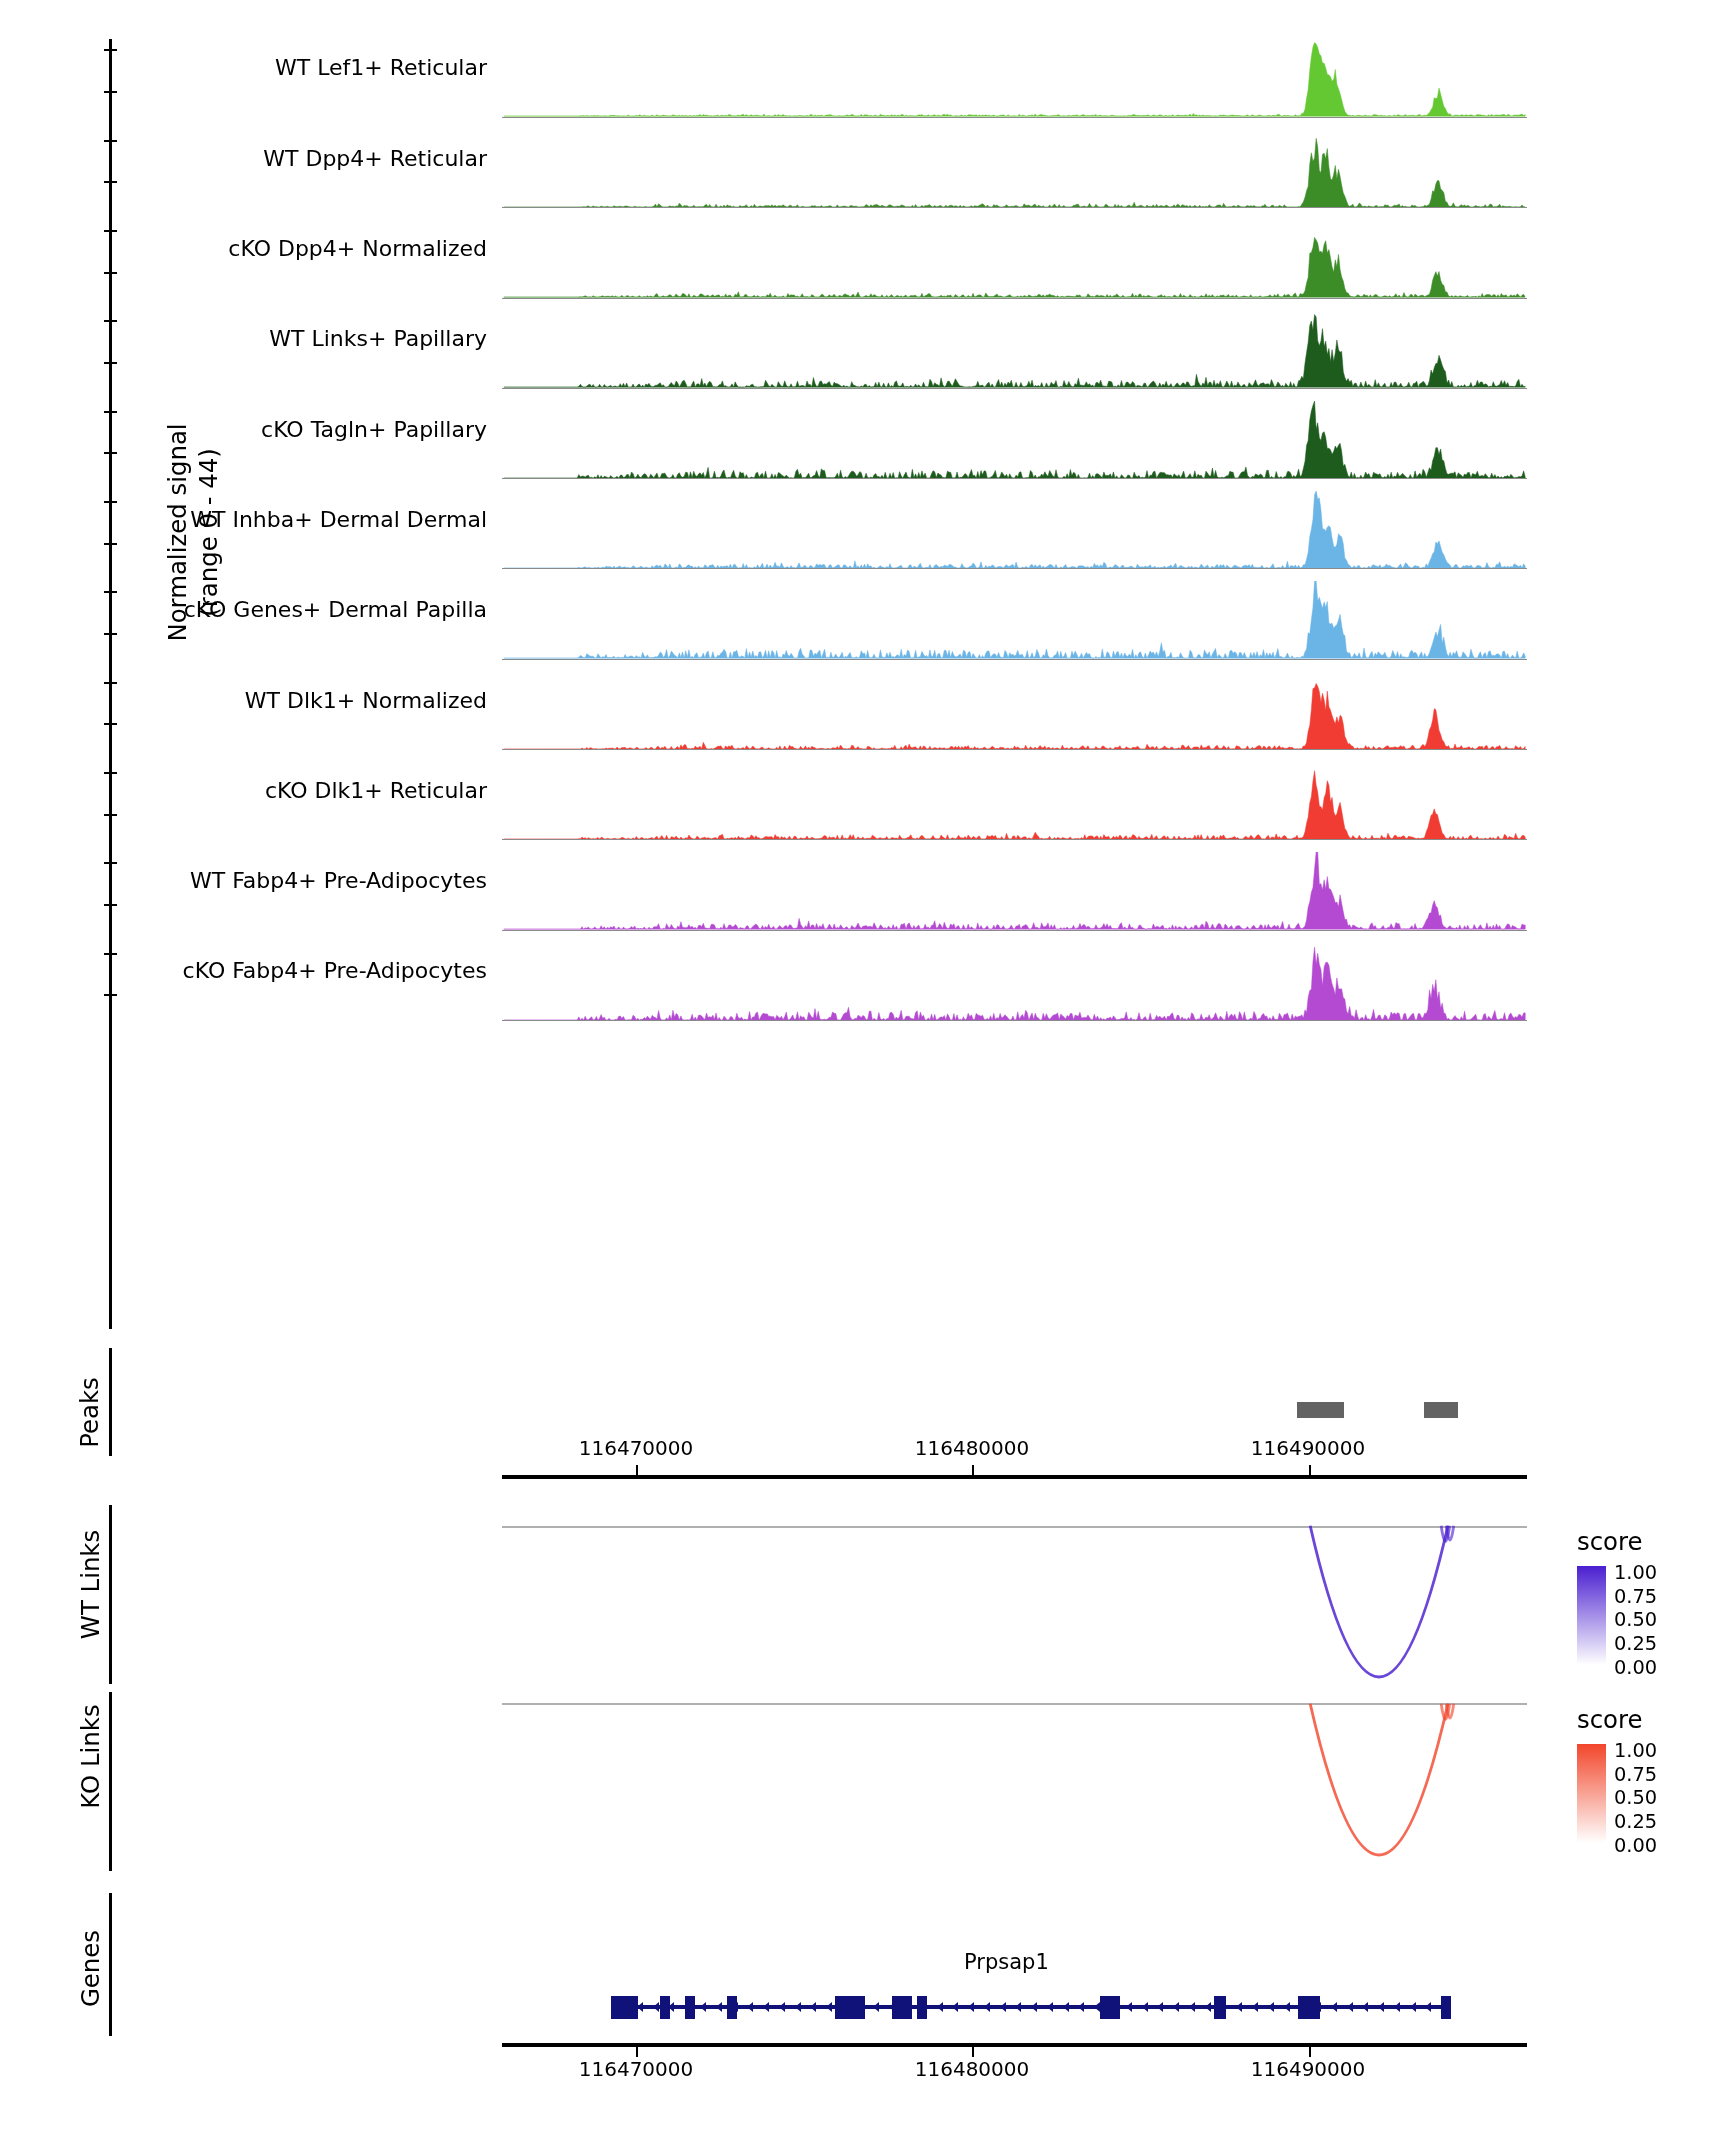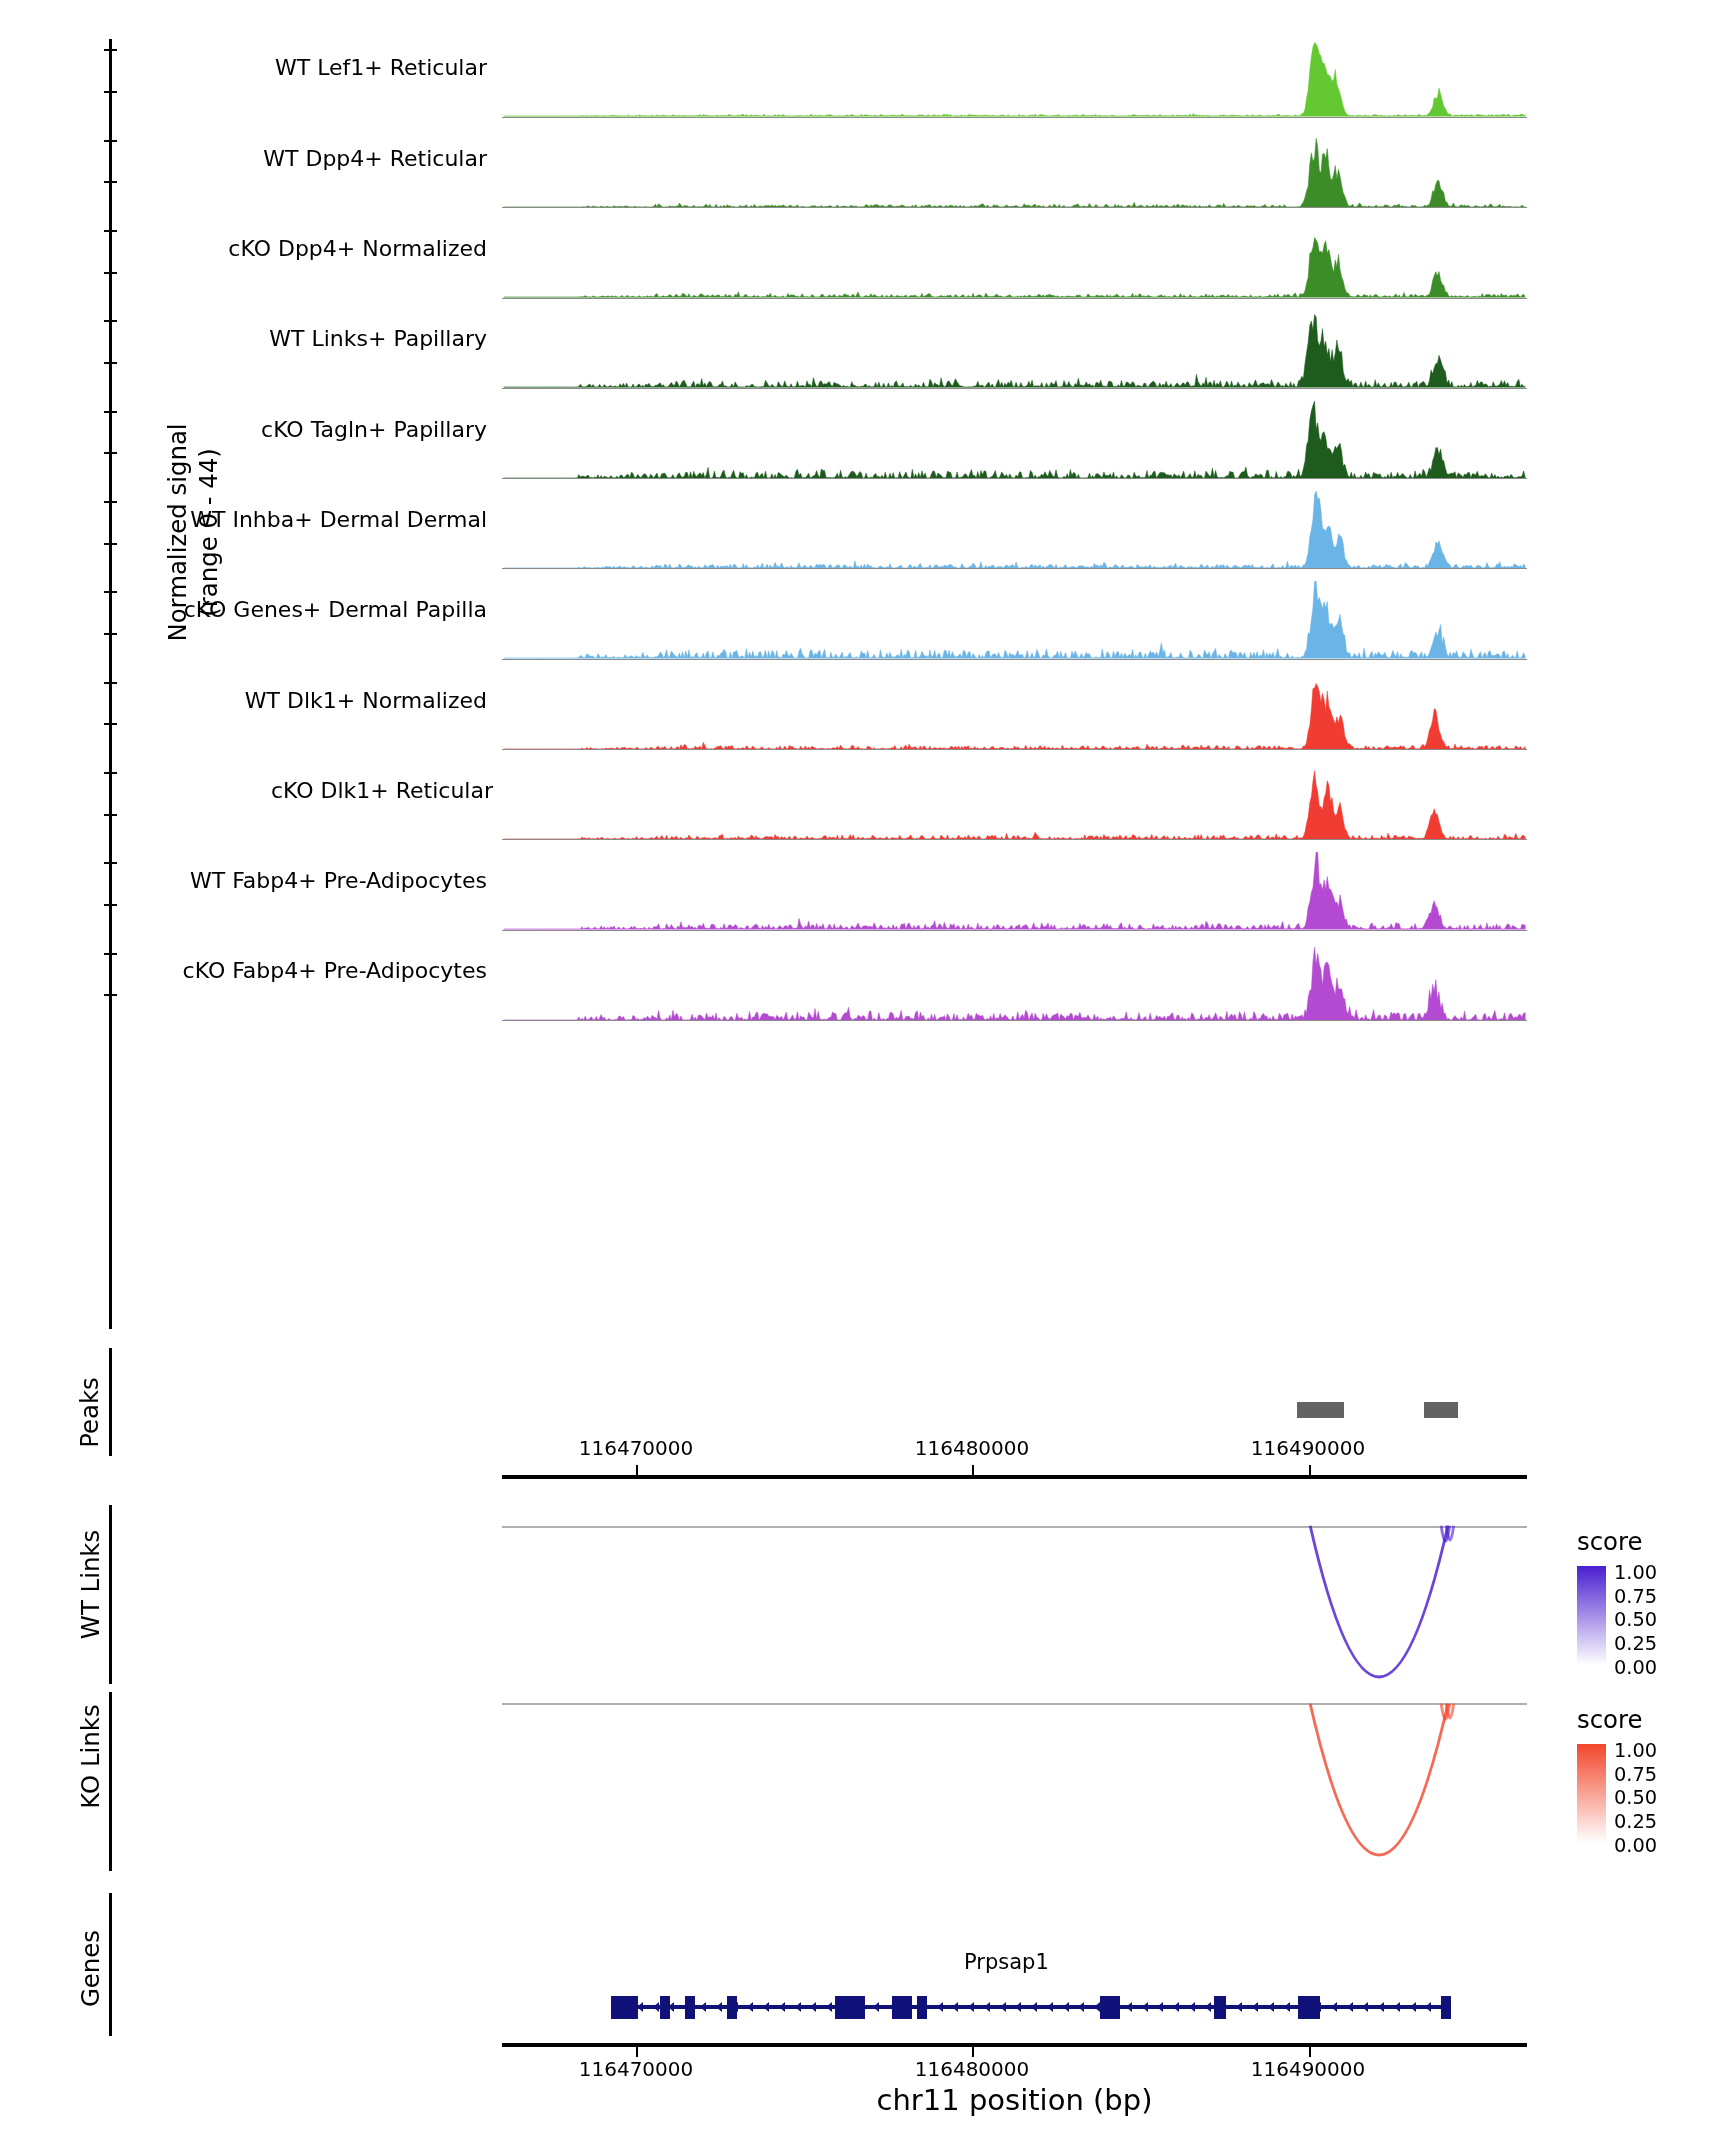--- a/index.html
+++ b/index.html
@@ -219,21 +219,21 @@
       <div class="track-baseline" style="left: 502px; top: 659px;"></div>
       <div class="axis-tick" style="top: 591px;"></div>
       <div class="axis-tick" style="top: 633px;"></div>
       <div class="track-label" style="top: 688px; left: 129px; width: 358px;">WT Dlk1+ Normalized</div>
       <svg width="1025" height="80" class="track-svg" style="left: 502px; top: 672px;" viewBox="0 0 1430 112">
         <path d="M 0 108 L 0.0 108.0 L 2.2 108.0 L 4.5 108.0 L 6.7 108.0 L 8.9 108.0 L 11.2 108.0 L 13.4 108.0 L 15.6 108.0 L 17.9 108.0 L 20.1 108.0 L 22.3 108.0 L 24.6 108.0 L 26.8 108.0 L 29.0 108.0 L 31.3 108.0 L 33.5 108.0 L 35.8 108.0 L 38.0 108.0 L 40.2 108.0 L 42.5 108.0 L 44.7 108.0 L 46.9 108.0 L 49.2 108.0 L 51.4 108.0 L 53.6 108.0 L 55.9 108.0 L 58.1 108.0 L 60.3 108.0 L 62.6 108.0 L 64.8 108.0 L 67.0 108.0 L 69.3 108.0 L 71.5 108.0 L 73.7 108.0 L 76.0 108.0 L 78.2 108.0 L 80.4 108.0 L 82.7 108.0 L 84.9 108.0 L 87.1 108.0 L 89.4 108.0 L 91.6 108.0 L 93.8 108.0 L 96.1 108.0 L 98.3 108.0 L 100.5 108.0 L 102.8 108.0 L 105.0 108.0 L 107.3 108.0 L 109.5 106.3 L 111.7 107.9 L 114.0 107.9 L 116.2 105.7 L 118.4 107.8 L 120.7 106.1 L 122.9 106.4 L 125.1 107.9 L 127.4 107.5 L 129.6 107.4 L 131.8 108.0 L 134.1 108.0 L 136.3 107.9 L 138.5 107.5 L 140.8 107.7 L 143.0 106.5 L 145.2 107.5 L 147.5 106.7 L 149.7 106.9 L 151.9 106.4 L 154.2 107.6 L 156.4 107.8 L 158.6 105.0 L 160.9 107.5 L 163.1 107.6 L 165.3 105.8 L 167.6 105.7 L 169.8 105.4 L 172.0 107.4 L 174.3 107.0 L 176.5 106.2 L 178.8 106.7 L 181.0 107.7 L 183.2 108.0 L 185.5 105.3 L 187.7 105.9 L 189.9 108.0 L 192.2 107.8 L 194.4 107.7 L 196.6 107.8 L 198.9 105.8 L 201.1 107.3 L 203.3 107.8 L 205.6 105.5 L 207.8 105.9 L 210.0 108.0 L 212.3 108.0 L 214.5 104.5 L 216.7 104.4 L 219.0 107.4 L 221.2 105.6 L 223.4 106.4 L 225.7 103.9 L 227.9 107.9 L 230.1 107.9 L 232.4 107.4 L 234.6 104.3 L 236.8 107.9 L 239.1 108.0 L 241.3 105.8 L 243.5 104.4 L 245.8 107.3 L 248.0 102.0 L 250.2 105.6 L 252.5 101.8 L 254.7 102.0 L 257.0 107.3 L 259.2 107.1 L 261.4 107.9 L 263.7 106.7 L 265.9 107.6 L 268.1 103.5 L 270.4 106.2 L 272.6 105.6 L 274.8 104.1 L 277.1 107.4 L 279.3 98.4 L 281.5 102.8 L 283.8 107.6 L 286.0 107.8 L 288.2 108.0 L 290.5 107.1 L 292.7 108.0 L 294.9 106.8 L 297.2 105.7 L 299.4 104.1 L 301.6 104.1 L 303.9 103.4 L 306.1 106.8 L 308.3 108.0 L 310.6 103.4 L 312.8 105.6 L 315.0 103.5 L 317.3 104.6 L 319.5 102.5 L 321.8 106.9 L 324.0 107.9 L 326.2 107.7 L 328.5 106.4 L 330.7 107.7 L 332.9 106.7 L 335.2 105.8 L 337.4 107.8 L 339.6 103.3 L 341.9 105.2 L 344.1 107.9 L 346.3 106.8 L 348.6 103.5 L 350.8 105.7 L 353.0 107.8 L 355.3 107.5 L 357.5 107.9 L 359.7 105.9 L 362.0 104.9 L 364.2 107.9 L 366.4 107.9 L 368.7 107.5 L 370.9 106.1 L 373.1 107.5 L 375.4 107.7 L 377.6 108.0 L 379.8 108.0 L 382.1 105.2 L 384.3 108.0 L 386.5 103.2 L 388.8 108.0 L 391.0 107.9 L 393.3 103.5 L 395.5 107.0 L 397.7 107.7 L 400.0 102.5 L 402.2 104.5 L 404.4 104.3 L 406.7 106.8 L 408.9 107.2 L 411.1 108.0 L 413.4 107.7 L 415.6 103.9 L 417.8 107.0 L 420.1 107.5 L 422.3 103.4 L 424.5 107.6 L 426.8 105.1 L 429.0 107.5 L 431.2 104.1 L 433.5 105.4 L 435.7 106.0 L 437.9 107.9 L 440.2 107.4 L 442.4 107.0 L 444.6 106.7 L 446.9 107.0 L 449.1 107.8 L 451.3 107.8 L 453.6 107.1 L 455.8 107.6 L 458.0 107.8 L 460.3 105.9 L 462.5 106.3 L 464.8 106.9 L 467.0 104.2 L 469.2 107.2 L 471.5 102.3 L 473.7 105.5 L 475.9 107.9 L 478.2 107.1 L 480.4 108.0 L 482.6 107.2 L 484.9 107.5 L 487.1 102.6 L 489.3 103.2 L 491.6 107.6 L 493.8 106.6 L 496.0 104.4 L 498.3 107.5 L 500.5 107.2 L 502.7 107.8 L 505.0 107.7 L 507.2 108.0 L 509.4 103.9 L 511.7 104.5 L 513.9 106.2 L 516.1 107.8 L 518.4 105.9 L 520.6 108.0 L 522.8 108.0 L 525.1 107.7 L 527.3 107.5 L 529.5 106.3 L 531.8 107.5 L 534.0 107.3 L 536.3 107.9 L 538.5 107.0 L 540.7 107.4 L 543.0 105.7 L 545.2 106.6 L 547.4 102.7 L 549.7 107.9 L 551.9 107.9 L 554.1 108.0 L 556.4 104.5 L 558.6 108.0 L 560.8 104.4 L 563.1 102.5 L 565.3 107.6 L 567.5 100.9 L 569.8 105.8 L 572.0 105.9 L 574.2 105.3 L 576.5 104.7 L 578.7 107.0 L 580.9 107.7 L 583.2 103.4 L 585.4 107.8 L 587.6 103.5 L 589.9 104.7 L 592.1 107.9 L 594.3 107.6 L 596.6 104.0 L 598.8 108.0 L 601.0 106.8 L 603.3 105.6 L 605.5 106.5 L 607.8 107.6 L 610.0 105.8 L 612.2 106.8 L 614.5 106.7 L 616.7 106.0 L 618.9 107.7 L 621.2 107.1 L 623.4 107.0 L 625.6 104.3 L 627.9 104.3 L 630.1 106.9 L 632.3 104.1 L 634.6 106.4 L 636.8 103.5 L 639.0 107.8 L 641.3 104.2 L 643.5 106.6 L 645.7 103.9 L 648.0 105.2 L 650.2 103.0 L 652.4 107.5 L 654.7 106.3 L 656.9 107.9 L 659.1 104.4 L 661.4 107.1 L 663.6 106.0 L 665.8 107.7 L 668.1 107.0 L 670.3 107.0 L 672.5 105.1 L 674.8 106.3 L 677.0 108.0 L 679.3 107.3 L 681.5 106.2 L 683.7 104.0 L 686.0 105.5 L 688.2 107.5 L 690.4 106.9 L 692.7 107.3 L 694.9 105.5 L 697.1 105.8 L 699.4 105.7 L 701.6 107.9 L 703.8 107.0 L 706.1 106.3 L 708.3 108.0 L 710.5 106.8 L 712.8 107.8 L 715.0 103.5 L 717.2 106.5 L 719.5 105.0 L 721.7 106.5 L 723.9 107.8 L 726.2 106.9 L 728.4 107.9 L 730.6 102.4 L 732.9 107.1 L 735.1 107.9 L 737.3 104.5 L 739.6 106.9 L 741.8 107.5 L 744.0 105.0 L 746.3 107.9 L 748.5 105.7 L 750.8 102.9 L 753.0 105.6 L 755.2 106.4 L 757.5 103.5 L 759.7 107.8 L 761.9 105.3 L 764.2 105.9 L 766.4 107.8 L 768.6 105.7 L 770.9 107.9 L 773.1 106.5 L 775.3 106.4 L 777.6 107.9 L 779.8 108.0 L 782.0 102.4 L 784.3 107.1 L 786.5 106.7 L 788.7 106.2 L 791.0 108.0 L 793.2 105.9 L 795.4 105.1 L 797.7 107.7 L 799.9 106.8 L 802.1 106.6 L 804.4 107.8 L 806.6 106.2 L 808.8 104.4 L 811.1 103.2 L 813.3 106.3 L 815.5 106.8 L 817.8 103.2 L 820.0 107.4 L 822.2 107.7 L 824.5 107.2 L 826.7 107.8 L 829.0 104.4 L 831.2 106.6 L 833.4 107.1 L 835.7 107.1 L 837.9 103.7 L 840.1 103.8 L 842.4 106.3 L 844.6 107.1 L 846.8 107.8 L 849.1 105.6 L 851.3 108.0 L 853.5 108.0 L 855.8 105.2 L 858.0 105.7 L 860.2 105.8 L 862.5 103.1 L 864.7 107.2 L 866.9 107.4 L 869.2 107.6 L 871.4 104.7 L 873.6 106.2 L 875.9 106.9 L 878.1 107.8 L 880.3 105.4 L 882.6 105.7 L 884.8 105.6 L 887.0 103.9 L 889.3 105.8 L 891.5 108.0 L 893.8 108.0 L 896.0 107.9 L 898.2 107.9 L 900.5 101.2 L 902.7 104.4 L 904.9 106.6 L 907.2 104.7 L 909.4 104.8 L 911.6 107.3 L 913.9 103.8 L 916.1 108.0 L 918.3 107.8 L 920.6 106.8 L 922.8 106.1 L 925.0 103.3 L 927.3 105.9 L 929.5 106.5 L 931.7 107.9 L 934.0 105.3 L 936.2 105.3 L 938.4 107.9 L 940.7 107.5 L 942.9 107.2 L 945.1 106.0 L 947.4 107.8 L 949.6 102.3 L 951.8 102.8 L 954.1 106.3 L 956.3 105.3 L 958.5 102.9 L 960.8 106.7 L 963.0 108.0 L 965.3 105.5 L 967.5 105.0 L 969.7 104.9 L 972.0 105.0 L 974.2 108.0 L 976.4 102.0 L 978.7 106.3 L 980.9 105.7 L 983.1 105.9 L 985.4 103.6 L 987.6 103.2 L 989.8 108.0 L 992.1 107.8 L 994.3 107.6 L 996.5 104.2 L 998.8 102.6 L 1001.0 106.6 L 1003.2 107.0 L 1005.5 106.9 L 1007.7 103.3 L 1009.9 105.1 L 1012.2 107.9 L 1014.4 104.3 L 1016.6 107.7 L 1018.9 107.8 L 1021.1 107.6 L 1023.3 107.9 L 1025.6 103.3 L 1027.8 103.9 L 1030.0 104.7 L 1032.3 107.3 L 1034.5 107.9 L 1036.8 107.6 L 1039.0 107.2 L 1041.2 103.3 L 1043.5 108.0 L 1045.7 107.9 L 1047.9 105.4 L 1050.2 107.5 L 1052.4 106.1 L 1054.6 104.2 L 1056.9 103.2 L 1059.1 103.4 L 1061.3 108.0 L 1063.6 104.0 L 1065.8 104.6 L 1068.0 107.7 L 1070.3 104.3 L 1072.5 104.2 L 1074.7 108.0 L 1077.0 106.2 L 1079.2 103.1 L 1081.4 107.3 L 1083.7 105.1 L 1085.9 103.2 L 1088.1 106.7 L 1090.4 105.2 L 1092.6 106.6 L 1094.8 107.0 L 1097.1 106.6 L 1099.3 105.0 L 1101.5 105.6 L 1103.8 105.3 L 1106.0 107.5 L 1108.3 107.9 L 1110.5 107.6 L 1112.7 107.9 L 1115.0 107.5 L 1117.2 107.5 L 1119.4 103.6 L 1121.7 103.7 L 1123.9 98.4 L 1126.1 83.4 L 1128.4 74.7 L 1130.6 52.7 L 1132.8 23.2 L 1135.1 22.3 L 1137.3 16.1 L 1139.5 19.9 L 1141.8 27.5 L 1144.0 42.2 L 1146.2 29.8 L 1148.5 39.3 L 1150.7 53.9 L 1152.9 26.7 L 1155.2 48.7 L 1157.4 53.4 L 1159.6 61.0 L 1161.9 67.7 L 1164.1 72.3 L 1166.3 62.7 L 1168.6 71.5 L 1170.8 60.6 L 1173.0 62.7 L 1175.3 73.1 L 1177.5 89.9 L 1179.8 95.2 L 1182.0 100.9 L 1184.2 100.2 L 1186.5 103.1 L 1188.7 104.1 L 1190.9 107.6 L 1193.2 107.2 L 1195.4 106.1 L 1197.6 107.9 L 1199.9 106.7 L 1202.1 107.0 L 1204.3 107.3 L 1206.6 103.0 L 1208.8 106.4 L 1211.0 104.6 L 1213.3 107.9 L 1215.5 107.7 L 1217.7 103.9 L 1220.0 107.4 L 1222.2 108.0 L 1224.4 105.8 L 1226.7 105.6 L 1228.9 107.3 L 1231.1 107.6 L 1233.4 105.3 L 1235.6 103.8 L 1237.8 103.2 L 1240.1 106.1 L 1242.3 105.8 L 1244.5 105.6 L 1246.8 104.9 L 1249.0 105.1 L 1251.3 106.1 L 1253.5 105.1 L 1255.7 103.1 L 1258.0 104.9 L 1260.2 103.5 L 1262.4 107.3 L 1264.7 108.0 L 1266.9 106.9 L 1269.1 106.3 L 1271.4 102.9 L 1273.6 103.4 L 1275.8 107.4 L 1278.1 107.9 L 1280.3 107.5 L 1282.5 107.2 L 1284.8 103.4 L 1287.0 101.3 L 1289.2 104.3 L 1291.5 100.8 L 1293.7 92.0 L 1295.9 80.8 L 1298.2 76.3 L 1300.4 67.2 L 1302.6 51.3 L 1304.9 52.9 L 1307.1 66.4 L 1309.3 81.6 L 1311.6 87.5 L 1313.8 94.8 L 1316.0 97.5 L 1318.3 103.1 L 1320.5 104.8 L 1322.8 103.1 L 1325.0 107.9 L 1327.2 106.9 L 1329.5 107.5 L 1331.7 100.7 L 1333.9 106.4 L 1336.2 105.8 L 1338.4 105.7 L 1340.6 103.0 L 1342.9 107.0 L 1345.1 106.4 L 1347.3 106.3 L 1349.6 105.3 L 1351.8 104.7 L 1354.0 107.5 L 1356.3 105.7 L 1358.5 108.0 L 1360.7 107.8 L 1363.0 106.3 L 1365.2 104.1 L 1367.4 104.7 L 1369.7 104.0 L 1371.9 107.3 L 1374.1 103.6 L 1376.4 103.0 L 1378.6 108.0 L 1380.8 107.1 L 1383.1 104.8 L 1385.3 104.7 L 1387.5 107.9 L 1389.8 104.7 L 1392.0 104.6 L 1394.3 102.7 L 1396.5 107.5 L 1398.7 107.9 L 1401.0 107.1 L 1403.2 104.3 L 1405.4 106.7 L 1407.7 107.3 L 1409.9 107.6 L 1412.1 107.1 L 1414.4 108.0 L 1416.6 103.1 L 1418.8 105.1 L 1421.1 106.6 L 1423.3 104.4 L 1425.5 107.9 L 1427.8 107.1 L 1430.0 104.2 L 1430 108 Z" fill="#f03c32" stroke="#f03c32" stroke-width="0.7"></path>
       </svg>
       <div class="track-baseline" style="left: 502px; top: 749px;"></div>
       <div class="axis-tick" style="top: 682px;"></div>
       <div class="axis-tick" style="top: 723px;"></div>
-      <div class="track-label" style="top: 778px; left: 135px; width: 358px;">cKO Dlk1+ Reticular</div>
+      <div class="track-label" style="top: 778px; left: 129px; width: 358px;">cKO Dlk1+ Reticular</div>
       <svg width="1025" height="80" class="track-svg" style="left: 502px; top: 762px;" viewBox="0 0 1430 112">
         <path d="M 0 108 L 0.0 108.0 L 2.2 108.0 L 4.5 108.0 L 6.7 108.0 L 8.9 108.0 L 11.2 108.0 L 13.4 108.0 L 15.6 108.0 L 17.9 108.0 L 20.1 108.0 L 22.3 108.0 L 24.6 108.0 L 26.8 108.0 L 29.0 108.0 L 31.3 108.0 L 33.5 108.0 L 35.8 108.0 L 38.0 108.0 L 40.2 108.0 L 42.5 108.0 L 44.7 108.0 L 46.9 108.0 L 49.2 108.0 L 51.4 108.0 L 53.6 108.0 L 55.9 108.0 L 58.1 108.0 L 60.3 108.0 L 62.6 108.0 L 64.8 108.0 L 67.0 108.0 L 69.3 108.0 L 71.5 108.0 L 73.7 108.0 L 76.0 108.0 L 78.2 108.0 L 80.4 108.0 L 82.7 108.0 L 84.9 108.0 L 87.1 108.0 L 89.4 108.0 L 91.6 108.0 L 93.8 108.0 L 96.1 108.0 L 98.3 108.0 L 100.5 108.0 L 102.8 108.0 L 105.0 107.4 L 107.3 107.9 L 109.5 104.9 L 111.7 106.9 L 114.0 105.9 L 116.2 107.7 L 118.4 106.0 L 120.7 107.2 L 122.9 107.9 L 125.1 107.1 L 127.4 107.8 L 129.6 107.2 L 131.8 105.6 L 134.1 108.0 L 136.3 105.3 L 138.5 105.9 L 140.8 107.9 L 143.0 107.8 L 145.2 106.9 L 147.5 107.5 L 149.7 108.0 L 151.9 107.7 L 154.2 106.9 L 156.4 107.0 L 158.6 108.0 L 160.9 107.7 L 163.1 107.2 L 165.3 105.3 L 167.6 106.1 L 169.8 107.4 L 172.0 107.9 L 174.3 106.6 L 176.5 107.8 L 178.8 108.0 L 181.0 106.2 L 183.2 108.0 L 185.5 104.3 L 187.7 107.1 L 189.9 108.0 L 192.2 105.8 L 194.4 106.0 L 196.6 107.9 L 198.9 107.2 L 201.1 107.9 L 203.3 107.0 L 205.6 106.4 L 207.8 105.6 L 210.0 108.0 L 212.3 105.3 L 214.5 104.0 L 216.7 107.7 L 219.0 105.9 L 221.2 102.8 L 223.4 106.5 L 225.7 107.9 L 227.9 102.6 L 230.1 107.6 L 232.4 108.0 L 234.6 104.5 L 236.8 105.2 L 239.1 106.3 L 241.3 103.7 L 243.5 106.4 L 245.8 107.8 L 248.0 105.1 L 250.2 107.6 L 252.5 107.8 L 254.7 105.9 L 257.0 106.8 L 259.2 102.2 L 261.4 105.5 L 263.7 107.0 L 265.9 107.7 L 268.1 107.9 L 270.4 103.8 L 272.6 105.2 L 274.8 108.0 L 277.1 106.4 L 279.3 105.9 L 281.5 105.2 L 283.8 106.7 L 286.0 105.9 L 288.2 106.6 L 290.5 107.7 L 292.7 106.9 L 294.9 105.9 L 297.2 105.9 L 299.4 107.7 L 301.6 103.3 L 303.9 102.7 L 306.1 101.3 L 308.3 107.3 L 310.6 107.9 L 312.8 106.8 L 315.0 107.6 L 317.3 106.5 L 319.5 106.0 L 321.8 107.1 L 324.0 105.3 L 326.2 107.9 L 328.5 103.7 L 330.7 106.8 L 332.9 105.7 L 335.2 106.3 L 337.4 107.9 L 339.6 106.7 L 341.9 105.8 L 344.1 106.4 L 346.3 102.1 L 348.6 103.5 L 350.8 106.8 L 353.0 103.1 L 355.3 106.0 L 357.5 106.0 L 359.7 107.9 L 362.0 107.0 L 364.2 106.0 L 366.4 104.3 L 368.7 104.8 L 370.9 105.1 L 373.1 104.8 L 375.4 104.5 L 377.6 107.5 L 379.8 101.5 L 382.1 105.0 L 384.3 104.4 L 386.5 107.9 L 388.8 104.2 L 391.0 106.3 L 393.3 105.0 L 395.5 107.9 L 397.7 106.6 L 400.0 103.7 L 402.2 107.9 L 404.4 107.9 L 406.7 103.7 L 408.9 104.4 L 411.1 107.9 L 413.4 107.7 L 415.6 106.1 L 417.8 106.9 L 420.1 107.1 L 422.3 106.8 L 424.5 103.6 L 426.8 107.1 L 429.0 107.0 L 431.2 105.4 L 433.5 106.4 L 435.7 107.7 L 437.9 107.6 L 440.2 107.6 L 442.4 107.0 L 444.6 106.9 L 446.9 104.5 L 449.1 103.0 L 451.3 104.0 L 453.6 108.0 L 455.8 104.5 L 458.0 106.3 L 460.3 105.4 L 462.5 105.3 L 464.8 107.9 L 467.0 102.5 L 469.2 107.8 L 471.5 107.7 L 473.7 102.1 L 475.9 107.3 L 478.2 106.3 L 480.4 107.7 L 482.6 106.4 L 484.9 101.7 L 487.1 105.9 L 489.3 101.7 L 491.6 108.0 L 493.8 107.8 L 496.0 104.5 L 498.3 107.1 L 500.5 107.1 L 502.7 105.0 L 505.0 107.9 L 507.2 107.2 L 509.4 106.7 L 511.7 106.8 L 513.9 106.6 L 516.1 102.5 L 518.4 104.2 L 520.6 106.0 L 522.8 107.9 L 525.1 106.5 L 527.3 105.9 L 529.5 107.1 L 531.8 107.2 L 534.0 106.6 L 536.3 104.4 L 538.5 108.0 L 540.7 108.0 L 543.0 105.8 L 545.2 106.2 L 547.4 106.9 L 549.7 106.4 L 551.9 107.7 L 554.1 102.4 L 556.4 106.2 L 558.6 107.5 L 560.8 107.6 L 563.1 107.2 L 565.3 105.8 L 567.5 105.0 L 569.8 101.7 L 572.0 106.7 L 574.2 107.2 L 576.5 107.8 L 578.7 106.1 L 580.9 107.9 L 583.2 104.4 L 585.4 102.5 L 587.6 104.8 L 589.9 107.4 L 592.1 107.8 L 594.3 107.3 L 596.6 107.9 L 598.8 106.2 L 601.0 102.8 L 603.3 106.9 L 605.5 107.5 L 607.8 107.6 L 610.0 107.6 L 612.2 102.2 L 614.5 105.0 L 616.7 106.3 L 618.9 107.9 L 621.2 101.9 L 623.4 107.9 L 625.6 107.7 L 627.9 106.1 L 630.1 106.8 L 632.3 107.9 L 634.6 105.6 L 636.8 102.6 L 639.0 106.0 L 641.3 106.1 L 643.5 106.8 L 645.7 104.3 L 648.0 107.2 L 650.2 102.2 L 652.4 105.3 L 654.7 107.2 L 656.9 104.4 L 659.1 104.9 L 661.4 107.9 L 663.6 104.5 L 665.8 103.5 L 668.1 107.7 L 670.3 108.0 L 672.5 107.7 L 674.8 107.5 L 677.0 103.0 L 679.3 104.3 L 681.5 104.2 L 683.7 102.6 L 686.0 104.7 L 688.2 102.7 L 690.4 107.1 L 692.7 106.6 L 694.9 107.5 L 697.1 104.4 L 699.4 108.0 L 701.6 107.7 L 703.8 99.9 L 706.1 106.4 L 708.3 107.8 L 710.5 107.7 L 712.8 103.7 L 715.0 103.5 L 717.2 107.9 L 719.5 102.7 L 721.7 104.7 L 723.9 107.5 L 726.2 105.7 L 728.4 104.8 L 730.6 104.7 L 732.9 107.7 L 735.1 106.2 L 737.3 107.2 L 739.6 107.8 L 741.8 103.1 L 744.0 98.3 L 746.3 102.0 L 748.5 104.3 L 750.8 107.7 L 753.0 106.5 L 755.2 107.9 L 757.5 107.4 L 759.7 107.4 L 761.9 107.0 L 764.2 104.1 L 766.4 108.0 L 768.6 108.0 L 770.9 105.6 L 773.1 107.9 L 775.3 105.6 L 777.6 106.3 L 779.8 107.9 L 782.0 105.6 L 784.3 106.4 L 786.5 107.1 L 788.7 107.7 L 791.0 106.6 L 793.2 104.9 L 795.4 108.0 L 797.7 107.8 L 799.9 107.0 L 802.1 107.3 L 804.4 106.6 L 806.6 108.0 L 808.8 105.6 L 811.1 107.9 L 813.3 101.7 L 815.5 107.5 L 817.8 104.5 L 820.0 103.5 L 822.2 103.5 L 824.5 103.9 L 826.7 106.3 L 829.0 103.8 L 831.2 103.6 L 833.4 107.7 L 835.7 103.8 L 837.9 108.0 L 840.1 101.5 L 842.4 105.1 L 844.6 105.1 L 846.8 103.8 L 849.1 108.0 L 851.3 106.8 L 853.5 103.8 L 855.8 105.9 L 858.0 104.1 L 860.2 106.3 L 862.5 102.2 L 864.7 104.8 L 866.9 108.0 L 869.2 104.7 L 871.4 103.2 L 873.6 108.0 L 875.9 105.3 L 878.1 106.3 L 880.3 101.9 L 882.6 102.2 L 884.8 104.8 L 887.0 107.3 L 889.3 104.1 L 891.5 106.9 L 893.8 107.0 L 896.0 106.6 L 898.2 105.1 L 900.5 104.5 L 902.7 107.6 L 904.9 106.5 L 907.2 101.3 L 909.4 108.0 L 911.6 105.4 L 913.9 103.3 L 916.1 107.8 L 918.3 107.9 L 920.6 106.6 L 922.8 104.2 L 925.0 103.3 L 927.3 107.1 L 929.5 103.8 L 931.7 107.8 L 934.0 107.9 L 936.2 107.7 L 938.4 103.5 L 940.7 107.5 L 942.9 108.0 L 945.1 103.7 L 947.4 106.9 L 949.6 107.6 L 951.8 106.7 L 954.1 105.0 L 956.3 107.8 L 958.5 106.7 L 960.8 106.3 L 963.0 107.6 L 965.3 106.9 L 967.5 102.4 L 969.7 107.0 L 972.0 101.9 L 974.2 107.6 L 976.4 101.5 L 978.7 108.0 L 980.9 108.0 L 983.1 107.7 L 985.4 103.0 L 987.6 108.0 L 989.8 107.4 L 992.1 104.3 L 994.3 103.0 L 996.5 107.7 L 998.8 104.7 L 1001.0 108.0 L 1003.2 102.8 L 1005.5 104.7 L 1007.7 102.0 L 1009.9 106.1 L 1012.2 107.4 L 1014.4 107.0 L 1016.6 106.4 L 1018.9 106.4 L 1021.1 105.2 L 1023.3 104.2 L 1025.6 106.9 L 1027.8 105.8 L 1030.0 108.0 L 1032.3 107.9 L 1034.5 107.7 L 1036.8 105.5 L 1039.0 103.9 L 1041.2 105.9 L 1043.5 106.5 L 1045.7 102.6 L 1047.9 104.4 L 1050.2 107.9 L 1052.4 105.4 L 1054.6 102.7 L 1056.9 101.9 L 1059.1 104.7 L 1061.3 108.0 L 1063.6 107.6 L 1065.8 108.0 L 1068.0 105.0 L 1070.3 102.7 L 1072.5 107.9 L 1074.7 105.2 L 1077.0 105.1 L 1079.2 106.6 L 1081.4 100.5 L 1083.7 106.5 L 1085.9 104.4 L 1088.1 107.5 L 1090.4 104.5 L 1092.6 103.0 L 1094.8 104.1 L 1097.1 107.8 L 1099.3 107.6 L 1101.5 108.0 L 1103.8 107.4 L 1106.0 105.9 L 1108.3 105.6 L 1110.5 102.5 L 1112.7 107.0 L 1115.0 106.2 L 1117.2 106.4 L 1119.4 104.4 L 1121.7 97.8 L 1123.9 85.7 L 1126.1 77.4 L 1128.4 57.0 L 1130.6 48.5 L 1132.8 27.3 L 1135.1 12.2 L 1137.3 32.3 L 1139.5 41.9 L 1141.8 61.5 L 1144.0 62.8 L 1146.2 67.0 L 1148.5 49.9 L 1150.7 44.2 L 1152.9 26.2 L 1155.2 32.5 L 1157.4 55.8 L 1159.6 49.5 L 1161.9 69.6 L 1164.1 75.4 L 1166.3 72.7 L 1168.6 63.4 L 1170.8 56.5 L 1173.0 67.8 L 1175.3 81.5 L 1177.5 93.2 L 1179.8 96.1 L 1182.0 102.1 L 1184.2 105.6 L 1186.5 107.2 L 1188.7 102.9 L 1190.9 105.4 L 1193.2 107.2 L 1195.4 107.2 L 1197.6 102.5 L 1199.9 106.4 L 1202.1 107.6 L 1204.3 107.7 L 1206.6 105.1 L 1208.8 107.9 L 1211.0 107.6 L 1213.3 107.3 L 1215.5 102.7 L 1217.7 107.2 L 1220.0 106.9 L 1222.2 106.6 L 1224.4 106.7 L 1226.7 107.9 L 1228.9 102.6 L 1231.1 105.9 L 1233.4 105.6 L 1235.6 107.7 L 1237.8 99.6 L 1240.1 104.7 L 1242.3 107.5 L 1244.5 106.9 L 1246.8 103.0 L 1249.0 102.6 L 1251.3 105.7 L 1253.5 105.0 L 1255.7 105.4 L 1258.0 104.1 L 1260.2 103.1 L 1262.4 106.3 L 1264.7 107.2 L 1266.9 103.7 L 1269.1 104.8 L 1271.4 105.0 L 1273.6 105.7 L 1275.8 106.8 L 1278.1 107.6 L 1280.3 106.4 L 1282.5 107.6 L 1284.8 106.6 L 1287.0 106.7 L 1289.2 105.2 L 1291.5 97.4 L 1293.7 92.4 L 1295.9 83.4 L 1298.2 74.5 L 1300.4 73.1 L 1302.6 65.6 L 1304.9 72.6 L 1307.1 73.6 L 1309.3 83.1 L 1311.6 91.0 L 1313.8 99.3 L 1316.0 101.4 L 1318.3 106.0 L 1320.5 107.0 L 1322.8 107.2 L 1325.0 103.8 L 1327.2 107.6 L 1329.5 103.6 L 1331.7 107.5 L 1333.9 107.8 L 1336.2 104.5 L 1338.4 107.5 L 1340.6 108.0 L 1342.9 104.2 L 1345.1 108.0 L 1347.3 106.5 L 1349.6 107.9 L 1351.8 103.9 L 1354.0 102.5 L 1356.3 106.7 L 1358.5 107.2 L 1360.7 106.8 L 1363.0 104.3 L 1365.2 107.9 L 1367.4 107.4 L 1369.7 107.4 L 1371.9 107.9 L 1374.1 106.4 L 1376.4 107.9 L 1378.6 107.7 L 1380.8 105.2 L 1383.1 107.4 L 1385.3 105.9 L 1387.5 107.7 L 1389.8 107.6 L 1392.0 103.6 L 1394.3 107.5 L 1396.5 107.7 L 1398.7 107.9 L 1401.0 101.2 L 1403.2 103.0 L 1405.4 107.4 L 1407.7 104.2 L 1409.9 105.4 L 1412.1 106.0 L 1414.4 107.2 L 1416.6 99.8 L 1418.8 105.6 L 1421.1 107.9 L 1423.3 106.9 L 1425.5 103.1 L 1427.8 102.6 L 1430.0 105.0 L 1430 108 Z" fill="#f03c32" stroke="#f03c32" stroke-width="0.7"></path>
       </svg>
       <div class="track-baseline" style="left: 502px; top: 839px;"></div>
       <div class="axis-tick" style="top: 772px;"></div>
       <div class="axis-tick" style="top: 814px;"></div>
       <div class="track-label" style="top: 868px; left: 129px; width: 358px;">WT Fabp4+ Pre-Adipocytes</div>
       <svg width="1025" height="80" class="track-svg" style="left: 502px; top: 852px;" viewBox="0 0 1430 112">
         <path d="M 0 108 L 0.0 108.0 L 2.2 108.0 L 4.5 108.0 L 6.7 108.0 L 8.9 108.0 L 11.2 108.0 L 13.4 108.0 L 15.6 108.0 L 17.9 108.0 L 20.1 108.0 L 22.3 108.0 L 24.6 108.0 L 26.8 108.0 L 29.0 108.0 L 31.3 108.0 L 33.5 108.0 L 35.8 108.0 L 38.0 108.0 L 40.2 108.0 L 42.5 108.0 L 44.7 108.0 L 46.9 108.0 L 49.2 108.0 L 51.4 108.0 L 53.6 108.0 L 55.9 108.0 L 58.1 108.0 L 60.3 108.0 L 62.6 108.0 L 64.8 108.0 L 67.0 108.0 L 69.3 108.0 L 71.5 108.0 L 73.7 108.0 L 76.0 108.0 L 78.2 108.0 L 80.4 108.0 L 82.7 108.0 L 84.9 108.0 L 87.1 108.0 L 89.4 108.0 L 91.6 108.0 L 93.8 108.0 L 96.1 108.0 L 98.3 108.0 L 100.5 108.0 L 102.8 108.0 L 105.0 108.0 L 107.3 108.0 L 109.5 104.5 L 111.7 108.0 L 114.0 105.9 L 116.2 106.7 L 118.4 105.1 L 120.7 107.4 L 122.9 107.8 L 125.1 107.0 L 127.4 105.0 L 129.6 107.0 L 131.8 107.9 L 134.1 107.4 L 136.3 103.2 L 138.5 107.2 L 140.8 104.7 L 143.0 108.0 L 145.2 105.4 L 147.5 107.0 L 149.7 104.7 L 151.9 105.9 L 154.2 103.6 L 156.4 107.7 L 158.6 107.7 L 160.9 104.8 L 163.1 107.8 L 165.3 107.8 L 167.6 105.0 L 169.8 107.4 L 172.0 107.8 L 174.3 107.4 L 176.5 106.8 L 178.8 104.2 L 181.0 106.9 L 183.2 103.5 L 185.5 107.9 L 187.7 106.9 L 189.9 107.5 L 192.2 106.9 L 194.4 107.8 L 196.6 105.0 L 198.9 107.7 L 201.1 108.0 L 203.3 105.3 L 205.6 107.5 L 207.8 107.4 L 210.0 104.8 L 212.3 104.7 L 214.5 104.5 L 216.7 100.3 L 219.0 107.5 L 221.2 108.0 L 223.4 106.9 L 225.7 107.8 L 227.9 100.3 L 230.1 104.9 L 232.4 106.4 L 234.6 101.4 L 236.8 105.5 L 239.1 107.2 L 241.3 108.0 L 243.5 103.7 L 245.8 105.6 L 248.0 97.5 L 250.2 105.4 L 252.5 105.8 L 254.7 106.0 L 257.0 105.8 L 259.2 101.8 L 261.4 105.4 L 263.7 103.9 L 265.9 106.8 L 268.1 105.5 L 270.4 108.0 L 272.6 103.0 L 274.8 102.4 L 277.1 104.5 L 279.3 99.9 L 281.5 106.0 L 283.8 106.8 L 286.0 106.8 L 288.2 107.4 L 290.5 101.3 L 292.7 101.2 L 294.9 102.2 L 297.2 107.9 L 299.4 106.6 L 301.6 107.9 L 303.9 105.2 L 306.1 107.7 L 308.3 100.3 L 310.6 106.9 L 312.8 106.8 L 315.0 102.4 L 317.3 102.0 L 319.5 104.5 L 321.8 104.5 L 324.0 101.5 L 326.2 103.4 L 328.5 108.0 L 330.7 105.7 L 332.9 106.4 L 335.2 106.6 L 337.4 107.9 L 339.6 103.6 L 341.9 103.3 L 344.1 108.0 L 346.3 107.0 L 348.6 104.2 L 350.8 102.5 L 353.0 100.9 L 355.3 102.8 L 357.5 106.9 L 359.7 107.9 L 362.0 103.0 L 364.2 107.2 L 366.4 104.3 L 368.7 106.4 L 370.9 101.1 L 373.1 106.5 L 375.4 106.7 L 377.6 103.8 L 379.8 107.7 L 382.1 107.7 L 384.3 105.0 L 386.5 102.9 L 388.8 105.7 L 391.0 106.7 L 393.3 103.7 L 395.5 103.0 L 397.7 105.9 L 400.0 101.8 L 402.2 102.4 L 404.4 106.4 L 406.7 107.0 L 408.9 106.4 L 411.1 106.2 L 413.4 92.9 L 415.6 101.4 L 417.8 104.6 L 420.1 107.3 L 422.3 103.2 L 424.5 105.3 L 426.8 96.5 L 429.0 106.4 L 431.2 102.2 L 433.5 102.1 L 435.7 107.2 L 437.9 100.0 L 440.2 106.7 L 442.4 103.1 L 444.6 105.5 L 446.9 100.4 L 449.1 107.2 L 451.3 108.0 L 453.6 105.2 L 455.8 100.8 L 458.0 104.3 L 460.3 107.8 L 462.5 100.7 L 464.8 107.2 L 467.0 105.5 L 469.2 106.7 L 471.5 101.9 L 473.7 105.1 L 475.9 107.6 L 478.2 105.8 L 480.4 104.8 L 482.6 107.5 L 484.9 108.0 L 487.1 102.8 L 489.3 104.9 L 491.6 106.6 L 493.8 103.7 L 496.0 99.4 L 498.3 104.6 L 500.5 106.6 L 502.7 104.1 L 505.0 103.6 L 507.2 102.9 L 509.4 104.8 L 511.7 104.3 L 513.9 104.1 L 516.1 105.8 L 518.4 99.2 L 520.6 103.6 L 522.8 107.7 L 525.1 106.5 L 527.3 102.0 L 529.5 104.1 L 531.8 107.1 L 534.0 105.8 L 536.3 107.8 L 538.5 103.5 L 540.7 106.2 L 543.0 107.5 L 545.2 101.6 L 547.4 107.7 L 549.7 103.6 L 551.9 108.0 L 554.1 108.0 L 556.4 101.0 L 558.6 101.4 L 560.8 99.7 L 563.1 108.0 L 565.3 101.2 L 567.5 99.2 L 569.8 104.5 L 572.0 107.6 L 574.2 102.8 L 576.5 107.0 L 578.7 104.4 L 580.9 102.1 L 583.2 107.7 L 585.4 107.3 L 587.6 107.2 L 589.9 101.1 L 592.1 105.9 L 594.3 105.1 L 596.6 107.4 L 598.8 103.0 L 601.0 102.3 L 603.3 96.1 L 605.5 106.5 L 607.8 105.5 L 610.0 100.2 L 612.2 102.7 L 614.5 107.2 L 616.7 98.3 L 618.9 104.2 L 621.2 107.2 L 623.4 106.7 L 625.6 100.6 L 627.9 103.3 L 630.1 100.3 L 632.3 107.3 L 634.6 103.8 L 636.8 103.2 L 639.0 107.7 L 641.3 107.6 L 643.5 101.9 L 645.7 106.6 L 648.0 107.9 L 650.2 100.8 L 652.4 107.1 L 654.7 104.8 L 656.9 106.8 L 659.1 108.0 L 661.4 107.6 L 663.6 99.3 L 665.8 107.4 L 668.1 103.0 L 670.3 107.0 L 672.5 107.9 L 674.8 105.6 L 677.0 103.3 L 679.3 108.0 L 681.5 107.9 L 683.7 107.8 L 686.0 102.5 L 688.2 107.2 L 690.4 102.0 L 692.7 102.2 L 694.9 106.8 L 697.1 106.5 L 699.4 103.3 L 701.6 107.1 L 703.8 108.0 L 706.1 107.4 L 708.3 106.2 L 710.5 102.2 L 712.8 106.8 L 715.0 108.0 L 717.2 103.7 L 719.5 103.5 L 721.7 101.1 L 723.9 108.0 L 726.2 104.0 L 728.4 103.1 L 730.6 101.4 L 732.9 103.2 L 735.1 107.5 L 737.3 108.0 L 739.6 105.8 L 741.8 99.0 L 744.0 105.7 L 746.3 105.4 L 748.5 106.5 L 750.8 107.9 L 753.0 99.1 L 755.2 104.7 L 757.5 104.8 L 759.7 103.5 L 761.9 99.3 L 764.2 107.9 L 766.4 101.9 L 768.6 106.9 L 770.9 101.8 L 773.1 108.0 L 775.3 107.8 L 777.6 108.0 L 779.8 105.7 L 782.0 107.8 L 784.3 105.9 L 786.5 107.6 L 788.7 104.9 L 791.0 107.9 L 793.2 107.0 L 795.4 106.9 L 797.7 102.6 L 799.9 108.0 L 802.1 106.5 L 804.4 106.0 L 806.6 100.0 L 808.8 104.9 L 811.1 102.0 L 813.3 101.9 L 815.5 105.6 L 817.8 104.1 L 820.0 104.9 L 822.2 107.9 L 824.5 106.8 L 826.7 107.5 L 829.0 101.7 L 831.2 106.4 L 833.4 107.0 L 835.7 106.2 L 837.9 104.8 L 840.1 100.2 L 842.4 105.3 L 844.6 100.5 L 846.8 105.7 L 849.1 102.6 L 851.3 107.2 L 853.5 107.0 L 855.8 107.1 L 858.0 107.4 L 860.2 106.6 L 862.5 101.4 L 864.7 98.9 L 866.9 107.5 L 869.2 104.7 L 871.4 107.3 L 873.6 107.2 L 875.9 100.5 L 878.1 106.5 L 880.3 105.3 L 882.6 108.0 L 884.8 107.9 L 887.0 108.0 L 889.3 102.4 L 891.5 102.4 L 893.8 106.1 L 896.0 106.8 L 898.2 107.9 L 900.5 107.9 L 902.7 107.1 L 904.9 107.4 L 907.2 107.3 L 909.4 100.6 L 911.6 105.8 L 913.9 104.2 L 916.1 104.3 L 918.3 106.0 L 920.6 103.8 L 922.8 102.7 L 925.0 107.8 L 927.3 106.5 L 929.5 108.0 L 931.7 105.5 L 934.0 107.7 L 936.2 101.8 L 938.4 108.0 L 940.7 103.3 L 942.9 107.7 L 945.1 104.6 L 947.4 105.5 L 949.6 106.7 L 951.8 107.9 L 954.1 103.1 L 956.3 106.3 L 958.5 108.0 L 960.8 106.8 L 963.0 104.8 L 965.3 108.0 L 967.5 102.8 L 969.7 102.4 L 972.0 106.7 L 974.2 105.9 L 976.4 101.7 L 978.7 101.3 L 980.9 107.1 L 983.1 96.9 L 985.4 99.8 L 987.6 107.6 L 989.8 106.0 L 992.1 100.7 L 994.3 105.6 L 996.5 107.1 L 998.8 102.5 L 1001.0 99.9 L 1003.2 101.2 L 1005.5 106.2 L 1007.7 107.7 L 1009.9 100.9 L 1012.2 103.4 L 1014.4 107.6 L 1016.6 105.0 L 1018.9 102.9 L 1021.1 107.9 L 1023.3 107.4 L 1025.6 103.5 L 1027.8 103.3 L 1030.0 103.1 L 1032.3 106.2 L 1034.5 107.5 L 1036.8 107.8 L 1039.0 107.2 L 1041.2 104.4 L 1043.5 107.8 L 1045.7 107.8 L 1047.9 104.2 L 1050.2 102.7 L 1052.4 106.2 L 1054.6 107.2 L 1056.9 106.3 L 1059.1 102.0 L 1061.3 102.5 L 1063.6 108.0 L 1065.8 101.7 L 1068.0 107.6 L 1070.3 101.1 L 1072.5 105.2 L 1074.7 106.4 L 1077.0 103.9 L 1079.2 102.7 L 1081.4 105.2 L 1083.7 102.4 L 1085.9 107.9 L 1088.1 103.9 L 1090.4 97.2 L 1092.6 107.6 L 1094.8 108.0 L 1097.1 107.0 L 1099.3 101.0 L 1101.5 107.5 L 1103.8 107.2 L 1106.0 107.8 L 1108.3 105.8 L 1110.5 101.9 L 1112.7 99.8 L 1115.0 106.4 L 1117.2 107.5 L 1119.4 106.0 L 1121.7 103.7 L 1123.9 94.8 L 1126.1 77.5 L 1128.4 69.8 L 1130.6 56.2 L 1132.8 50.0 L 1135.1 23.9 L 1137.3 0.0 L 1139.5 0.0 L 1141.8 45.1 L 1144.0 44.3 L 1146.2 53.1 L 1148.5 38.9 L 1150.7 52.2 L 1152.9 34.4 L 1155.2 51.1 L 1157.4 52.0 L 1159.6 57.1 L 1161.9 63.4 L 1164.1 71.2 L 1166.3 70.0 L 1168.6 76.6 L 1170.8 59.9 L 1173.0 71.9 L 1175.3 83.8 L 1177.5 94.6 L 1179.8 94.1 L 1182.0 103.3 L 1184.2 101.8 L 1186.5 106.9 L 1188.7 102.2 L 1190.9 102.9 L 1193.2 104.8 L 1195.4 105.8 L 1197.6 106.9 L 1199.9 104.9 L 1202.1 106.7 L 1204.3 107.9 L 1206.6 107.5 L 1208.8 108.0 L 1211.0 107.7 L 1213.3 101.4 L 1215.5 99.1 L 1217.7 105.0 L 1220.0 103.0 L 1222.2 107.8 L 1224.4 107.4 L 1226.7 107.7 L 1228.9 105.6 L 1231.1 103.0 L 1233.4 107.6 L 1235.6 107.2 L 1237.8 105.6 L 1240.1 105.2 L 1242.3 100.4 L 1244.5 105.4 L 1246.8 107.2 L 1249.0 98.8 L 1251.3 100.3 L 1253.5 100.3 L 1255.7 107.3 L 1258.0 107.7 L 1260.2 107.4 L 1262.4 107.7 L 1264.7 107.6 L 1266.9 107.7 L 1269.1 106.0 L 1271.4 103.1 L 1273.6 108.0 L 1275.8 100.1 L 1278.1 106.6 L 1280.3 107.8 L 1282.5 106.3 L 1284.8 107.2 L 1287.0 105.0 L 1289.2 100.8 L 1291.5 95.6 L 1293.7 92.5 L 1295.9 85.5 L 1298.2 85.5 L 1300.4 74.1 L 1302.6 68.1 L 1304.9 75.6 L 1307.1 78.2 L 1309.3 89.5 L 1311.6 88.2 L 1313.8 100.4 L 1316.0 104.3 L 1318.3 105.2 L 1320.5 107.5 L 1322.8 104.6 L 1325.0 103.3 L 1327.2 106.3 L 1329.5 106.4 L 1331.7 107.4 L 1333.9 105.2 L 1336.2 107.9 L 1338.4 102.1 L 1340.6 107.6 L 1342.9 108.0 L 1345.1 103.2 L 1347.3 107.5 L 1349.6 102.4 L 1351.8 108.0 L 1354.0 107.7 L 1356.3 108.0 L 1358.5 101.5 L 1360.7 105.7 L 1363.0 108.0 L 1365.2 104.6 L 1367.4 101.8 L 1369.7 106.5 L 1371.9 107.4 L 1374.1 108.0 L 1376.4 99.1 L 1378.6 107.6 L 1380.8 103.7 L 1383.1 107.9 L 1385.3 102.4 L 1387.5 107.6 L 1389.8 100.7 L 1392.0 106.1 L 1394.3 102.9 L 1396.5 108.0 L 1398.7 108.0 L 1401.0 107.9 L 1403.2 103.7 L 1405.4 100.6 L 1407.7 101.6 L 1409.9 107.4 L 1412.1 102.9 L 1414.4 104.2 L 1416.6 105.0 L 1418.8 107.4 L 1421.1 107.5 L 1423.3 107.7 L 1425.5 100.9 L 1427.8 102.2 L 1430.0 102.1 L 1430 108 Z" fill="#b44ad2" stroke="#b44ad2" stroke-width="0.7"></path>
       </svg>
@@ -383,16 +383,15 @@
   <div class="axis-line" style="top:2043px;"></div>
   <div id="xticks-bottom">
       <div class="axis-tick-v" style="left: 636px; top: 2047px;"></div>
       <div class="axis-tick-label" style="left: 543px; top: 2057px;">116470000</div>
       <div class="axis-tick-v" style="left: 972px; top: 2047px;"></div>
       <div class="axis-tick-label" style="left: 879px; top: 2057px;">116480000</div>
       <div class="axis-tick-v" style="left: 1309px; top: 2047px;"></div>
       <div class="axis-tick-label" style="left: 1215px; top: 2057px;">116490000</div>
     </div>
 
-  <div id="xaxis-title">chr11 position (bp)</div>
 
 </div>
 
 
 </body></html>

